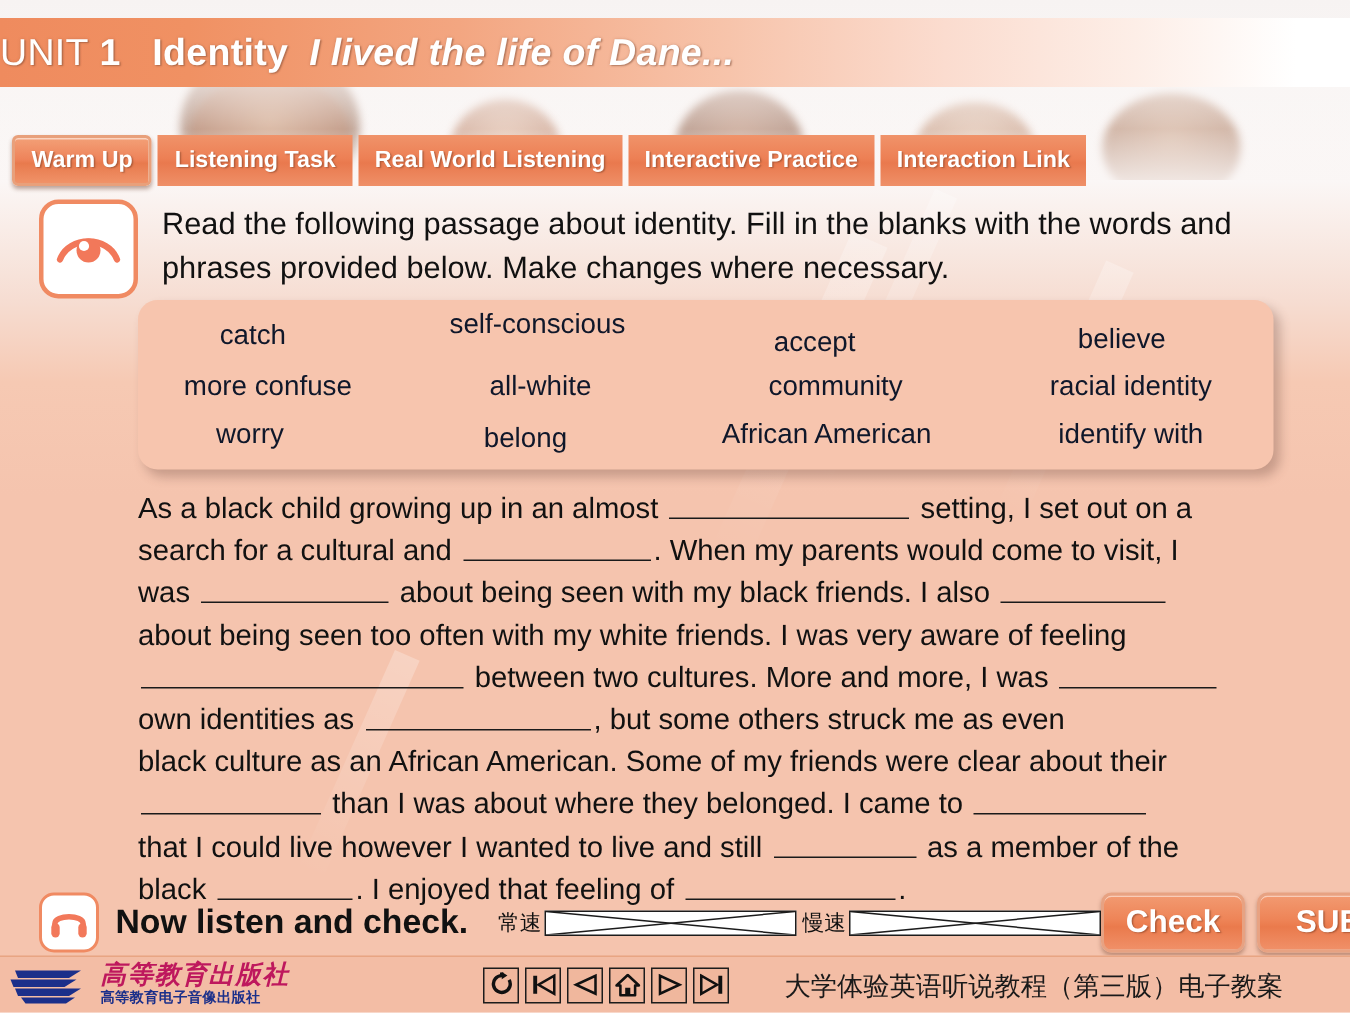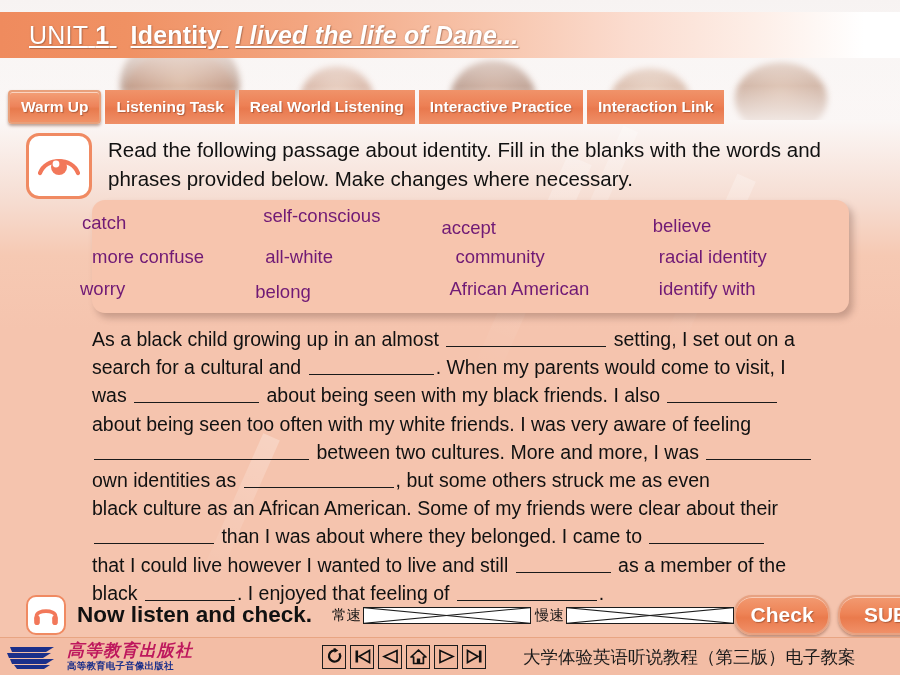--- a/index.html
+++ b/index.html
@@ -66,24 +66,23 @@
         #fbdccf 70%, #fdeee7 84%, #ffffff 96%);
     display: flex;
     align-items: center;
     z-index: 3;
   }
   .header-title {
     color: #ffffff;
     font-size: 25px;
     font-weight: bold;
     letter-spacing: .2px;
-    padding-left: 29px;
+    padding-left: 0;
     white-space: nowrap;
     text-shadow: 1px 1px 1px rgba(120,70,50,.45), 0 0 2px rgba(150,90,60,.35);
-    text-decoration: underline;
   }
   .header-title .unit-word { font-weight: normal; }
   .header-title .unit-num  { font-weight: bold; }
   .header-title .ident     { margin-left: 14px; }
   .header-title .subtitle  { font-style: italic; margin-left: 7px; }
 
   
   .tabs {
     position: absolute;
     left: 8px; top: 90px;
@@ -159,22 +158,22 @@
     display: flex;
     flex-direction: column;
     justify-content: center;
     gap: 12px;
     height: 100%;
     padding: 9px 0;
     box-sizing: border-box;
   }
   .wb-item {
     font-size: 18.5px;
-    color: #701a75;
-    text-align: left;
+    color: #0f172a;
+    text-align: center;
     white-space: nowrap;
     line-height: 20px;
   }
   .wb-col.c1 .wb-item:nth-child(1) { transform: translate(-10px, -2px); }
   .wb-col.c1 .wb-item:nth-child(3) { transform: translateX(-12px); }
   .wb-col.c2 .wb-item:nth-child(1) { transform: translate(-2px, -9px); }
   .wb-col.c2 .wb-item:nth-child(3) { transform: translate(-10px, 3px); }
   .wb-col.c3 .wb-item:nth-child(1) { transform: translate(-14px, 3px); }
   .wb-col.c3 .wb-item:nth-child(3) { transform: translateX(-6px); }
   .wb-col.c4 .wb-item:nth-child(1) { transform: translate(-6px, 1px); }
@@ -264,21 +263,21 @@
   .action-buttons {
     margin-left: auto;
     display: flex;
     gap: 8px;
   }
   .action-btn {
     min-width: 96px;
     height: 40px;
     background: linear-gradient(to bottom, #f29a71 0%, #ee8457 45%, #ea7a4c 58%, #f09068 100%);
     border: 2px solid #e7a282;
-    border-radius: 18px;
+    border-radius: 7px;
     color: #ffffff;
     font-size: 21px;
     font-weight: bold;
     display: flex;
     align-items: center;
     justify-content: center;
     text-shadow: 1px 1px 1px rgba(125,60,35,.55);
     box-shadow: 0 2px 3px rgba(110,60,40,.4), inset 0 1px 0 rgba(255,255,255,.5);
     box-sizing: border-box;
     padding: 0 12px;

